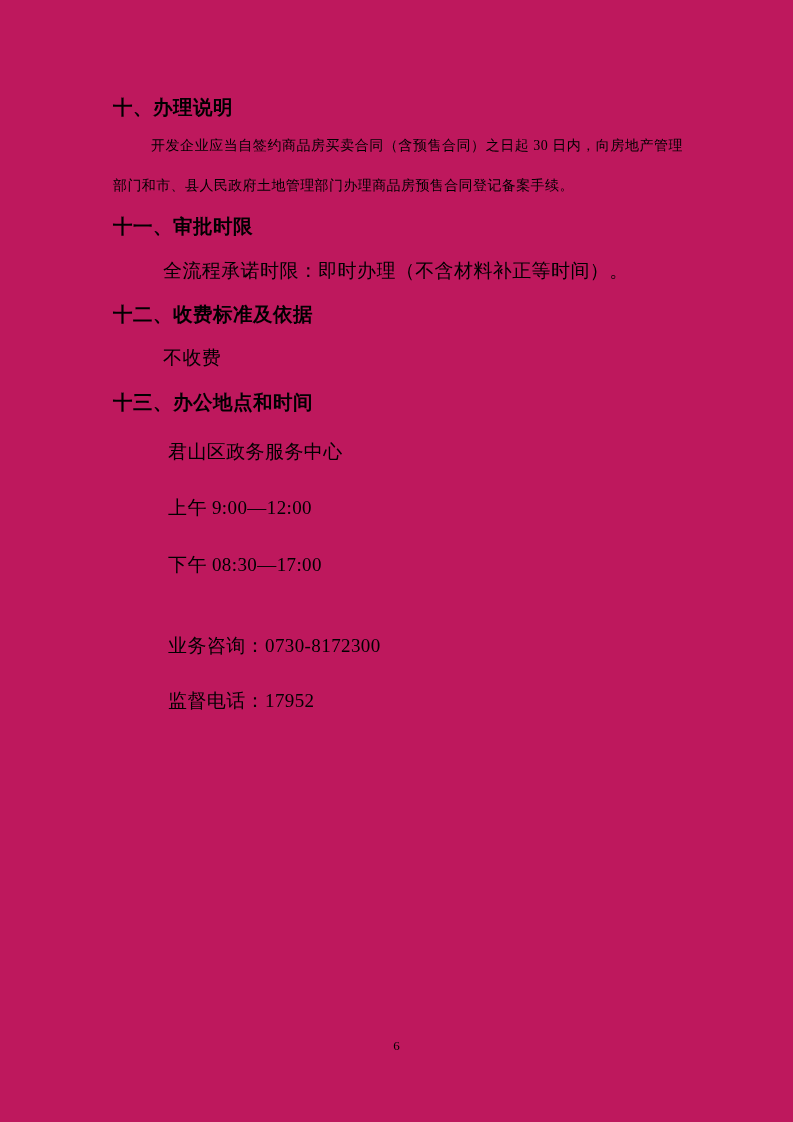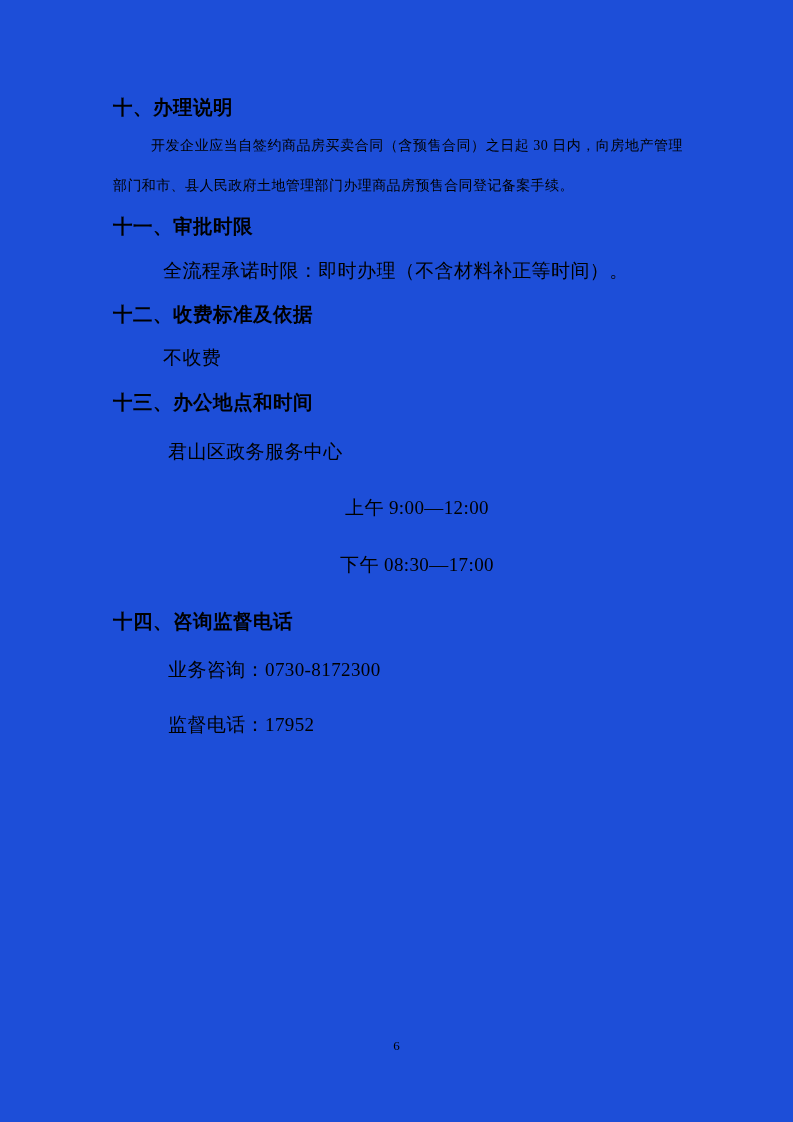--- a/index.html
+++ b/index.html
@@ -14,21 +14,21 @@
     font-family: "Liberation Serif", "DejaVu Serif", serif;
     color: #000000;
     overflow: hidden;
   }
   .page {
     position: absolute;
     left: 0;
     top: 0;
     width: 793px;
     height: 1122px;
-    background: #1d4ed8;
+    background: #be185d;
   }
   .content {
     position: absolute;
     left: 113px;
     top: 96px;
     width: 570px;
   }
   .heading {
     font-family: "DejaVu Sans", "Liberation Sans", sans-serif;
     font-weight: bold;
@@ -61,21 +61,20 @@
     text-indent: 38px;
     letter-spacing: 0.4px;
   }
   .block-gap-1 { height: 7px; }
   .block-gap-2 { height: 9px; }
   .block-gap-3 { height: 10px; }
   .block-gap-4 { height: 8px; }
   .sec-body { margin-bottom: 4px; }
   .spaced-line {
     line-height: 40px;
-    text-align: center;
   }
   .page-number {
     position: absolute;
     left: 0;
     top: 1038px;
     width: 793px;
     text-align: center;
     font-size: 13px;
     font-family: "Liberation Serif", "DejaVu Serif", serif;
     color: #000;
@@ -111,21 +110,20 @@
     <div>
       <h2 class="heading">十三、办公地点和时间</h2>
       <p class="line">君山区政务服务中心</p>
       <p class="line spaced-line">上午 9:00—12:00</p>
       <p class="line spaced-line">下午 08:30—17:00</p>
     </div>
 
     <div class="block-gap-4"></div>
 
     <div>
-      <h2 class="heading">十四、咨询监督电话</h2>
       <p class="line">业务咨询：0730-8172300</p>
       <p class="line">监督电话：17952</p>
     </div>
 
   </div>
 
   <div class="page-number">6</div>
 </div>
 
 </body></html>

